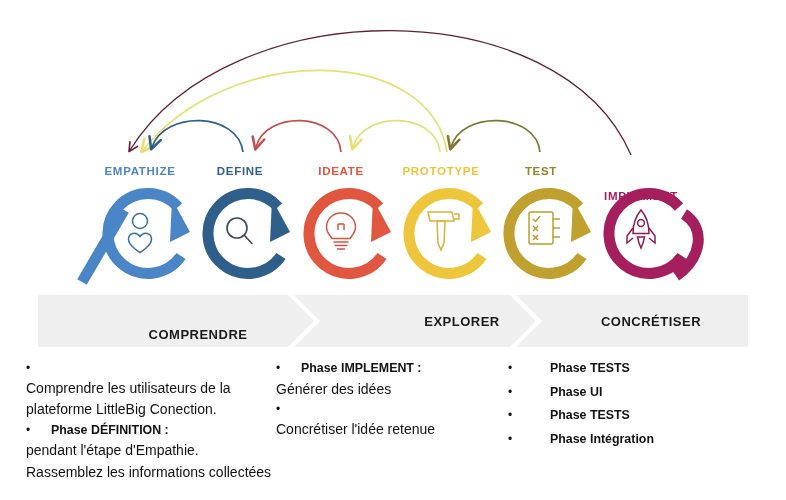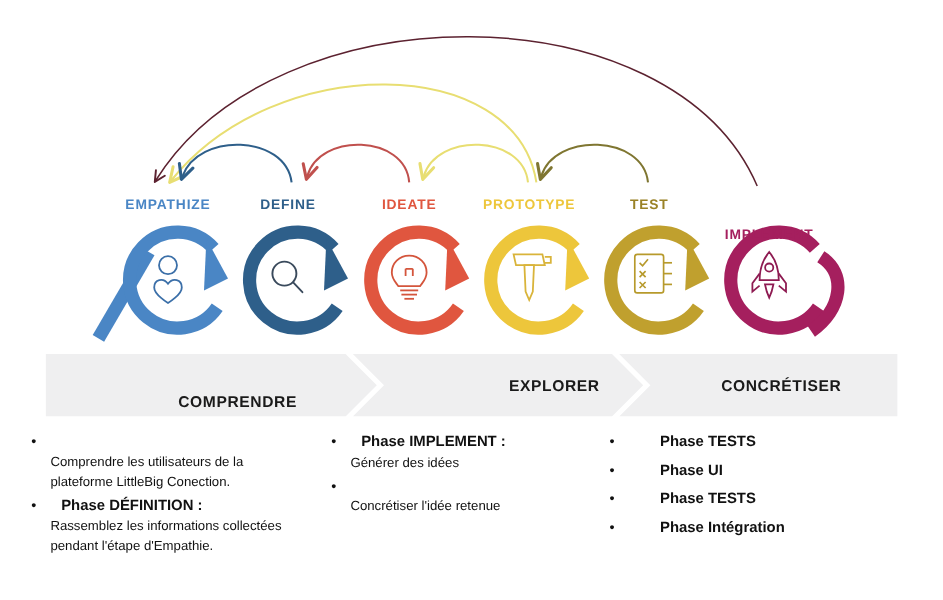--- a/index.html
+++ b/index.html
@@ -59,25 +59,24 @@
     font-size:12px;
     color:#111;
     line-height:1.42;
   }
   .b-head{
     font-weight:bold;
     padding-left:16px;
     white-space:nowrap;
   }
   .b-text{
-    font-size:11px;
+    font-size:14px;
     color:#111111;
     line-height:1.45;
     margin-bottom:1px;
-    margin-left:16px;
   }
   .col-3 .b-line{margin-bottom:6px;}
   .col-3 .b-dot{width:26px;}
 </style>
 </head>
 <body>
 
 <div id="stage">
 
   <svg id="process-svg" viewBox="0 0 786 300">
@@ -203,22 +202,22 @@
         <span class="b-dot">•</span>
       </div>
       <div class="b-text">Comprendre les utilisateurs de la</div>
       <div class="b-text">
         <span>plateforme </span><span class="spell">LittleBig Conection.</span>
       </div>
       <div class="b-line" style="margin-top:2px;">
         <span class="b-dot">•</span>
         <span class="b-head">Phase DÉFINITION :</span>
       </div>
+      <div class="b-text">pendant l'étape d'Empathie.</div>
       <div class="b-text">Rassemblez les informations collectées</div>
-      <div class="b-text">pendant l'étape d'Empathie.</div>
     </div>
 
     <div class="col col-2">
       <div class="b-line">
         <span class="b-dot">•</span>
         <span class="b-head">Phase IMPLEMENT :</span>
       </div>
       <div class="b-text">Générer des idées</div>
       <div class="b-line" style="margin-top:2px;">
         <span class="b-dot">•</span>

